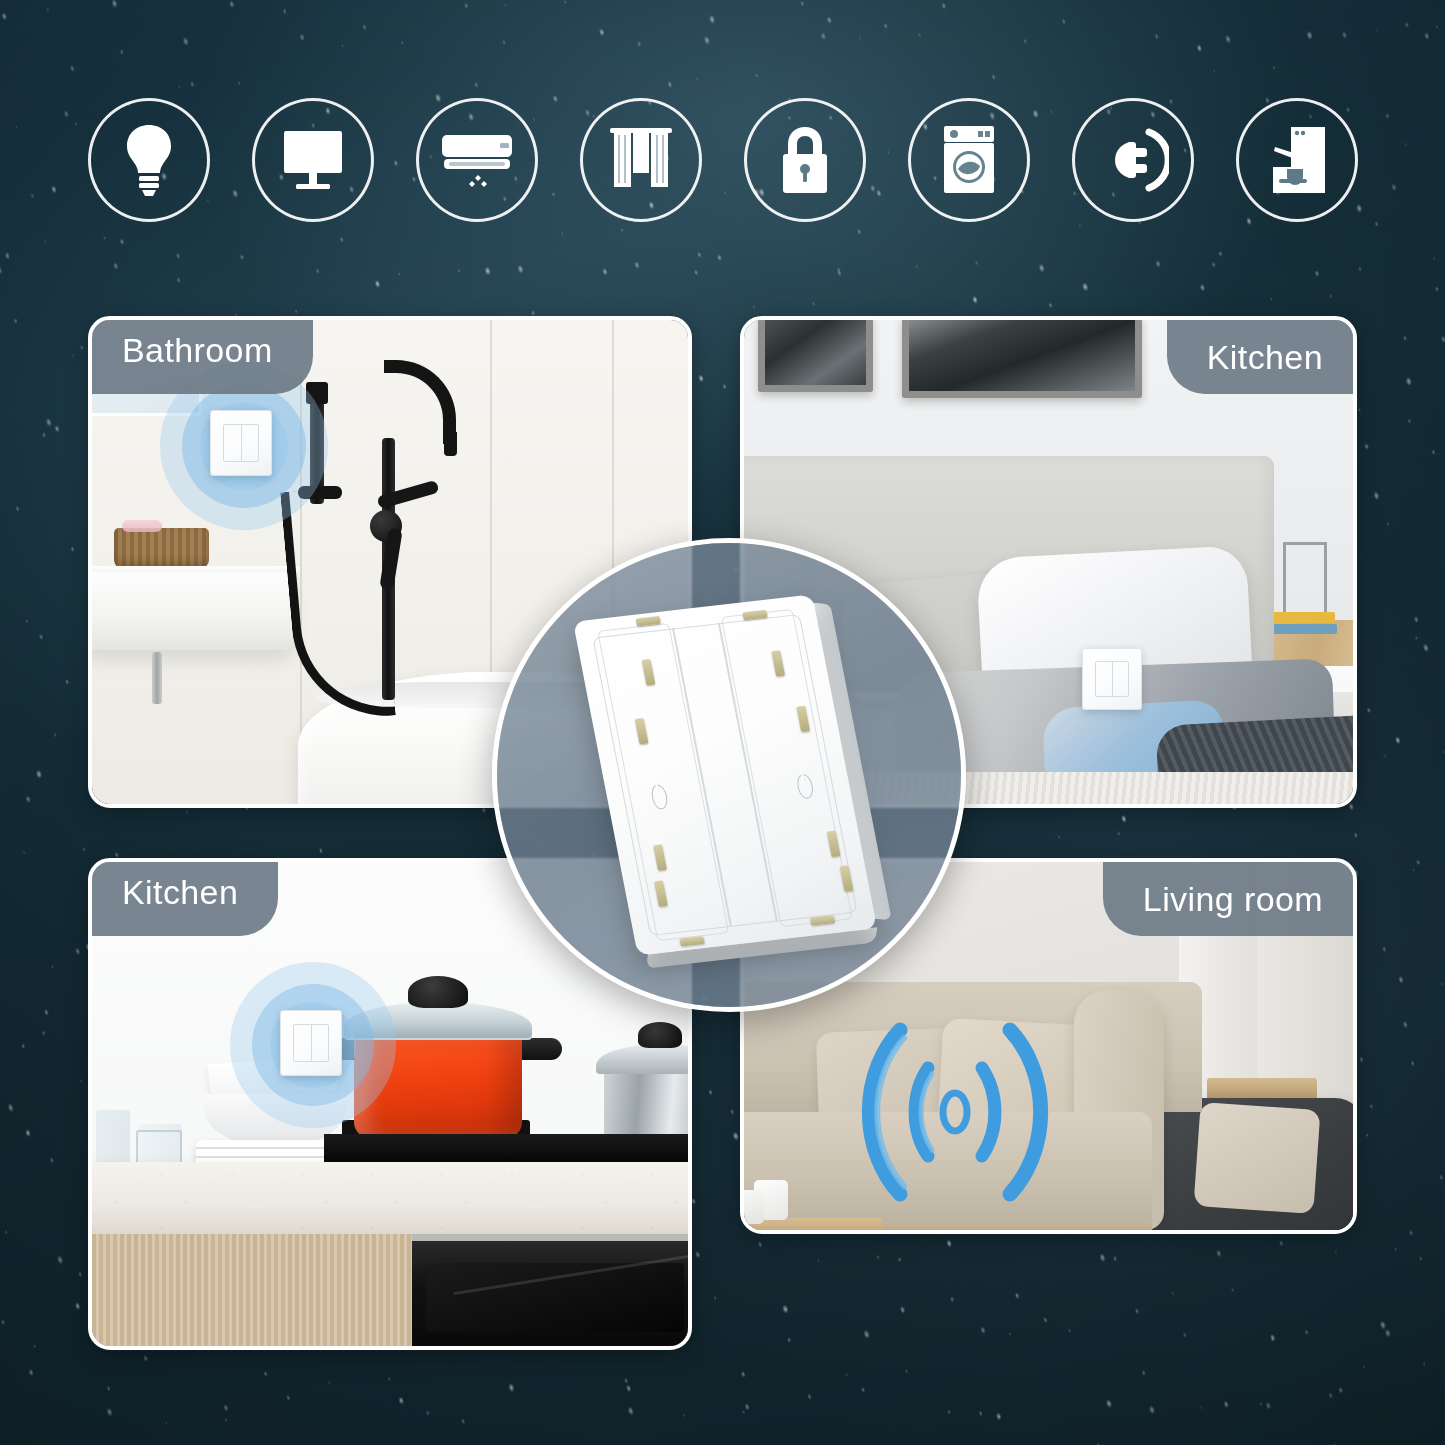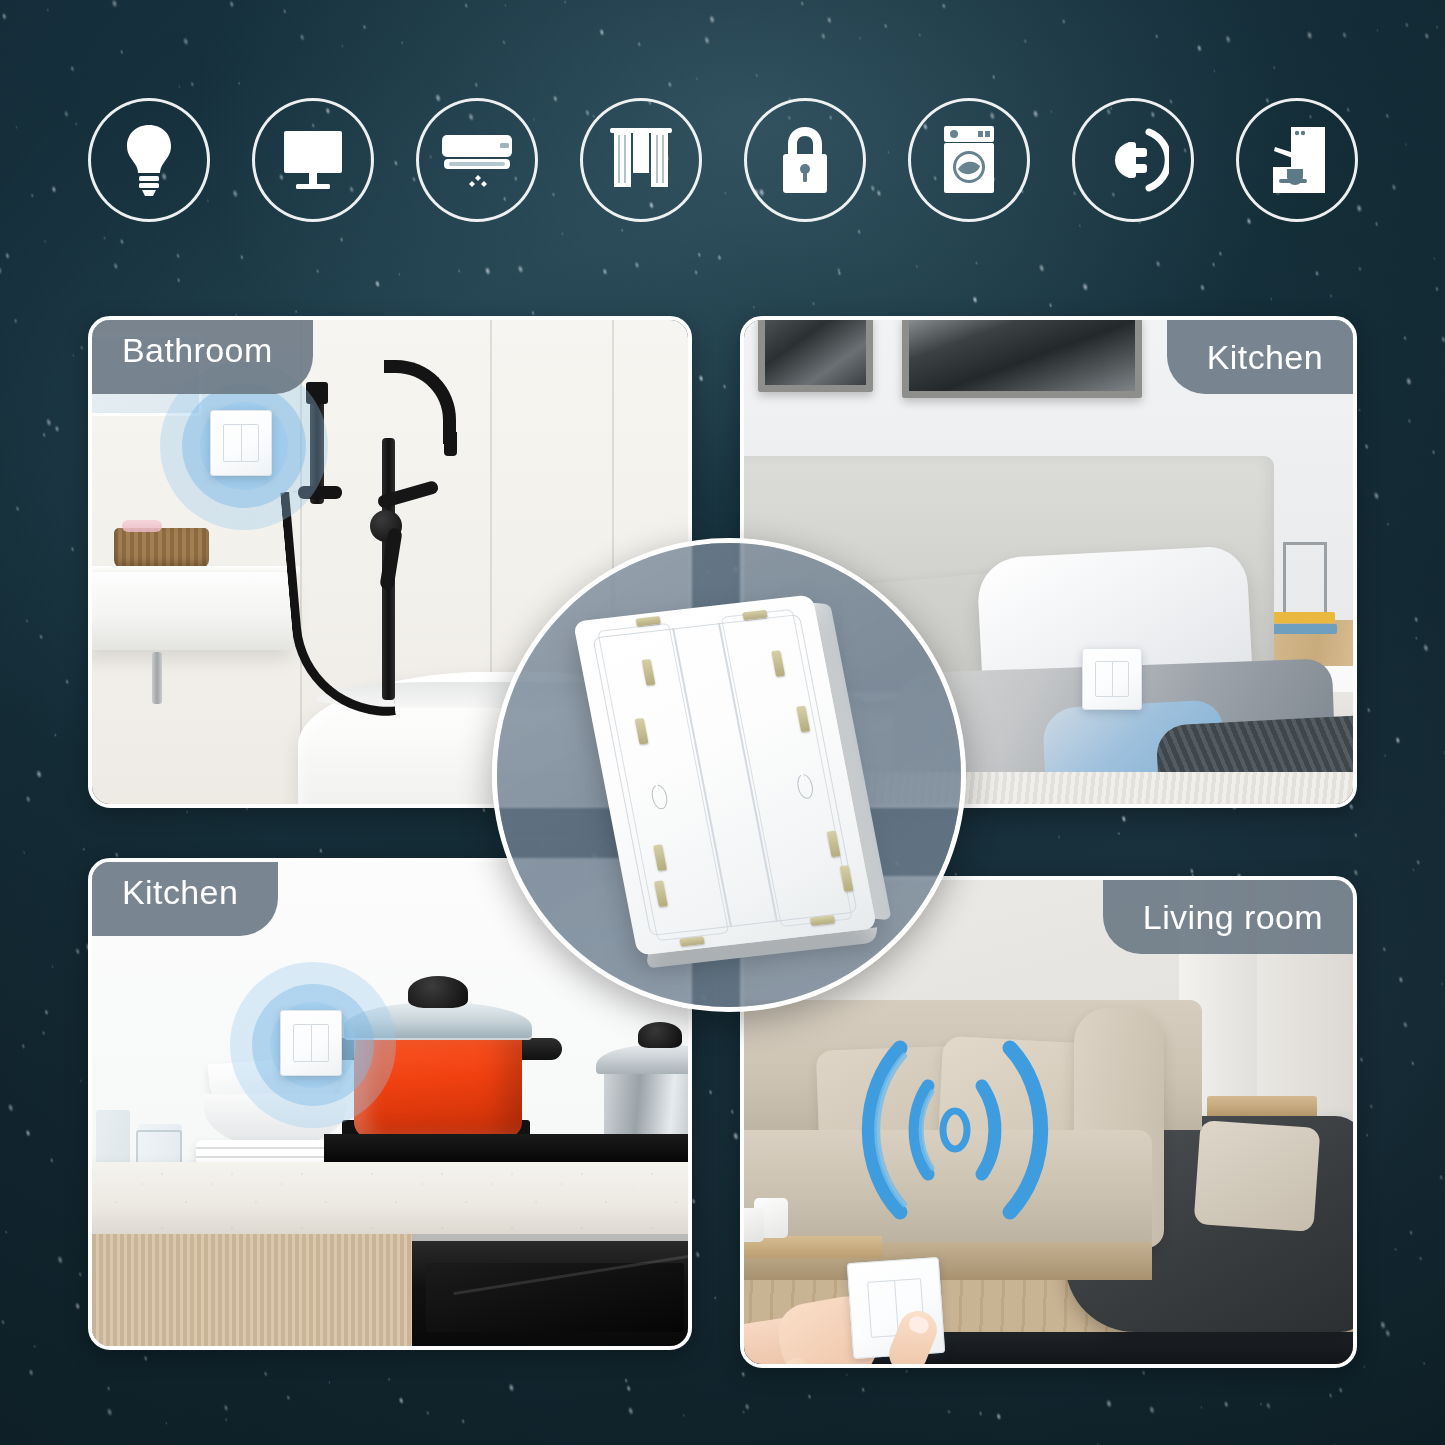--- a/index.html
+++ b/index.html
@@ -78,21 +78,21 @@
     position:absolute;
     border:4px solid #ffffff;
     border-radius:22px;
     overflow:hidden;
     z-index:4;
     box-shadow:0 6px 22px rgba(0,0,0,.28);
   }
   #panel-bathroom   { left:88px;  top:316px;  width:604px; height:492px; }
   #panel-bedroom    { left:740px; top:316px;  width:617px; height:492px; }
   #panel-kitchen    { left:88px;  top:858px;  width:604px; height:492px; }
-  #panel-livingroom { left:740px; top:876px;  width:617px; height:492px; }
+  #panel-livingroom { left:740px; top:858px;  width:617px; height:376px; }
 
   .scene { position:absolute; inset:0; }
 
   
   .room-label {
     position:absolute; top:0; height:74px;
     background:rgba(106,120,132,.90);
     color:#fff; font-size:34px; font-weight:400; letter-spacing:.4px;
     display:flex; align-items:center;
     z-index:9; white-space:nowrap;

